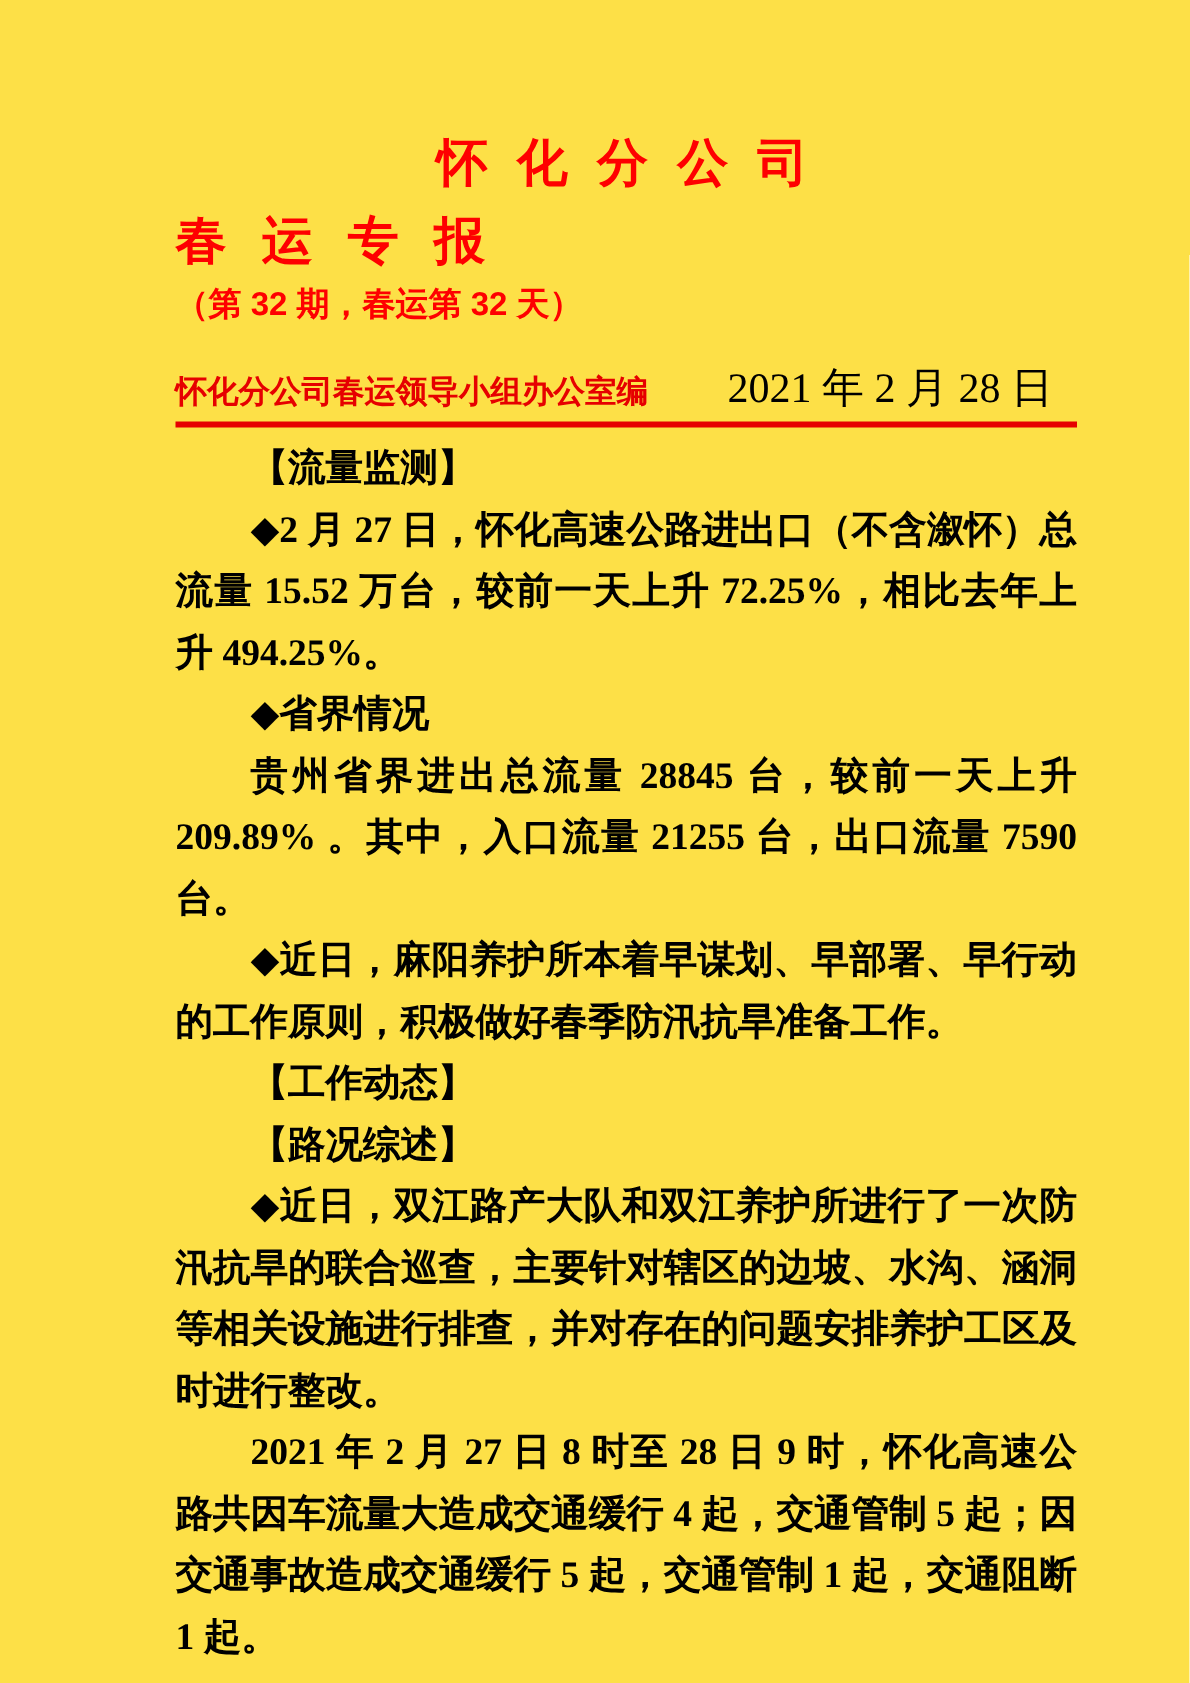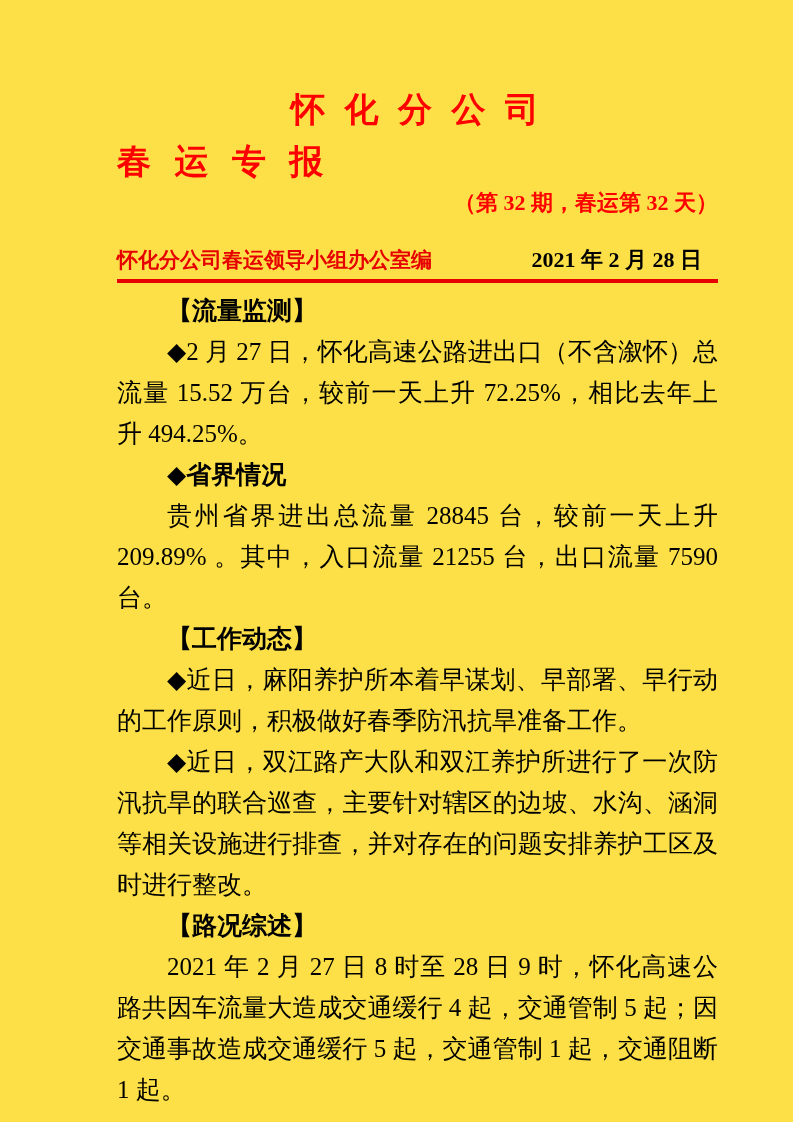--- a/index.html
+++ b/index.html
@@ -32,63 +32,64 @@
     font-family: "Liberation Sans", "DejaVu Sans", sans-serif;
     font-weight: bold;
     font-size: 34px;
     line-height: 42px;
     color: #fe0000;
     letter-spacing: 7px;
     margin-top: 10px;
     white-space: nowrap;
   }
   .issue-info {
-    font-family: Liberation Serif, serif;
+    font-family: Liberation Sans, sans-serif;
     font-weight: bold;
     font-size: 22px;
     line-height: 30px;
     color: #fe0000;
-    text-align: right;
+    text-align: left;
     margin-top: 6px;
     white-space: nowrap;
   }
   .editor-row {
     display: flex;
     justify-content: space-between;
     align-items: baseline;
     margin-top: 28px;
     line-height: 28px;
   }
   .editor-credit {
     font-family: "Liberation Sans", "DejaVu Sans", sans-serif;
     font-weight: bold;
     font-size: 21px;
     color: #e60000;
     white-space: nowrap;
   }
   .issue-date {
-    font-size: 22px;
-    font-weight: 700;
+    font-size: 28px;
+    font-weight: 400;
     padding-right: 16px;
     white-space: nowrap;
   }
   .red-rule {
     height: 4px;
     background: #e60000;
     margin-top: 5px;
   }
   .doc-body {
     margin-top: 7px;
     font-size: 25px;
     line-height: 41px;
     text-align: justify;
   }
   .block {
     text-indent: 2em;
     margin: 0;
+    font-weight: bold;
   }
   .heading, .subheading {
     font-family: "Liberation Sans", "DejaVu Sans", sans-serif;
     font-weight: bold;
   }
 </style>
 </head>
 <body>
 
 <div class="page">
@@ -110,24 +111,24 @@
 
     <p class="block heading">【流量监测】</p>
 
     <p class="block para">◆2 月 27 日，怀化高速公路进出口（不含溆怀）总流量 15.52 万台，较前一天上升 72.25%，相比去年上升 494.25%。</p>
 
     <p class="block subheading">◆省界情况</p>
 
     <p class="block para">贵州省界进出总流量 28845 台，较前一天上升 209.89% 。其中，入口流量 21255 台，出口流量 7590 台。</p>
 
 
+    <p class="block para">◆近日，麻阳养护所本着早谋划、早部署、早行动的工作原则，积极做好春季防汛抗旱准备工作。</p>
+
     <p class="block heading">【工作动态】</p>
 
-    <p class="block para">◆近日，麻阳养护所本着早谋划、早部署、早行动的工作原则，积极做好春季防汛抗旱准备工作。</p>
+    <p class="block heading">【路况综述】</p>
 
     <p class="block para">◆近日，双江路产大队和双江养护所进行了一次防汛抗旱的联合巡查，主要针对辖区的边坡、水沟、涵洞等相关设施进行排查，并对存在的问题安排养护工区及时进行整改。</p>
-
-    <p class="block heading">【路况综述】</p>
 
     <p class="block para">2021 年 2 月 27 日 8 时至 28 日 9 时，怀化高速公路共因车流量大造成交通缓行 4 起，交通管制 5 起；因交通事故造成交通缓行 5 起，交通管制 1 起，交通阻断 1 起。</p>
 
   </div>
 </div>
 
 </body></html>

